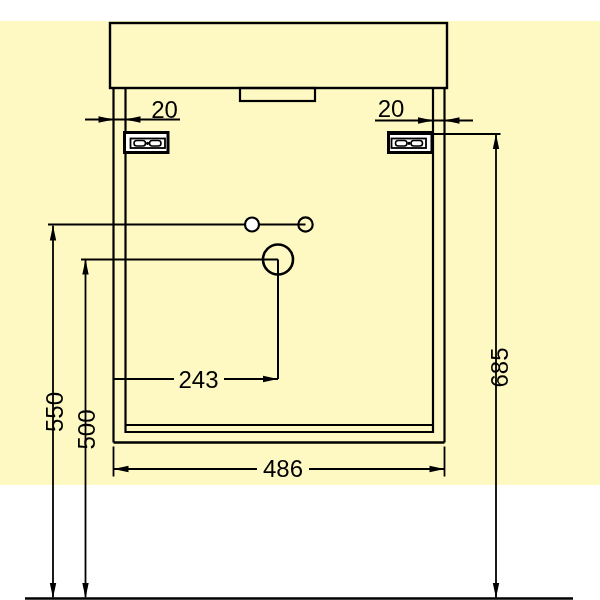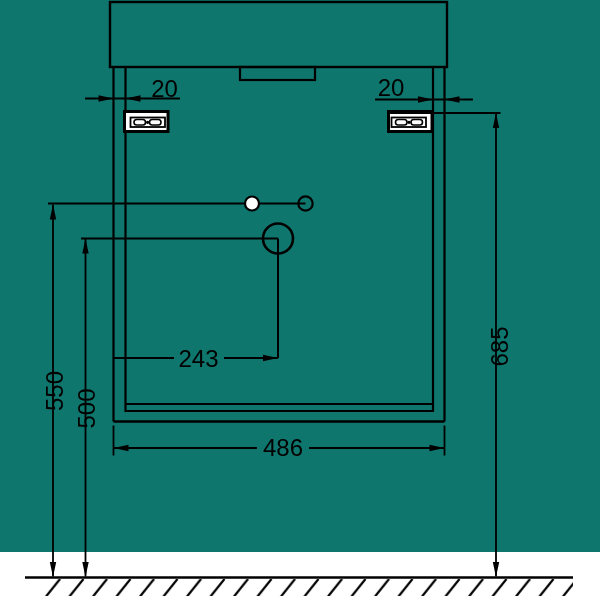--- a/index.html
+++ b/index.html
@@ -6,22 +6,23 @@
     margin: 0;
     padding: 0;
     background: #ffffff;
     width: 600px;
     height: 600px;
     overflow: hidden;
   }
   .stage {
     position: relative;
     width: 600px;
-    height: 552px;
-    background: #0f766e;
+    height: 464px;
+    background: #fef9c3;
+    margin-top: 21px;
   }
   svg { display: block; }
   .obj  { stroke: #000000; stroke-width: 2.2; fill: none; }
   .obj-thick { stroke: #000000; stroke-width: 2.4; fill: none; }
   .dim  { stroke: #000000; stroke-width: 1.8; fill: none; }
   .lead { stroke: #000000; stroke-width: 2; fill: none; }
   .arrow { fill: #000000; stroke: none; }
   .dim-text {
     font-family: "Liberation Sans", "DejaVu Sans", sans-serif;
     font-size: 24px;

